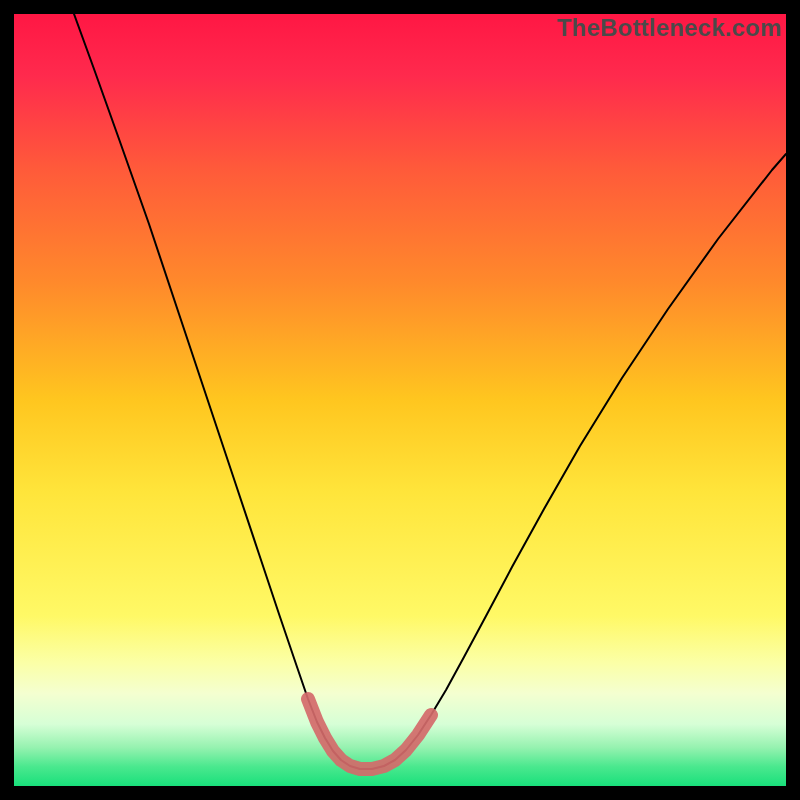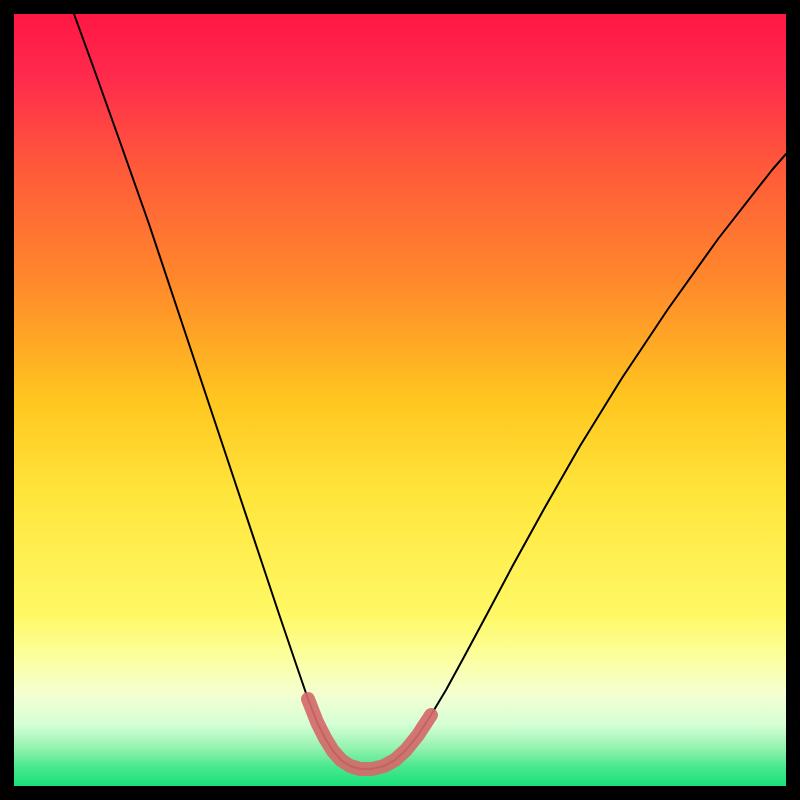--- a/index.html
+++ b/index.html
@@ -64,13 +64,14 @@
             <stop offset="95.00%" stop-color="#96f2b0"></stop>
             <stop offset="97.50%" stop-color="#4ae88e"></stop>
             <stop offset="100.00%" stop-color="#19e07b"></stop>
           </linearGradient>
       </defs>
       <rect class="gradient-bg" x="0" y="0" width="772" height="772" fill="url(#bg-grad)"></rect>
       <path id="curve-main" fill="none" d="M 60 0 L 80 55 L 105 125 L 135 210 L 165 300 L 195 390 L 220 465 L 245 540 L 265 600 L 282 650 L 294 685 L 303 708 L 311 724 L 319 737 L 327 746 L 336 752 L 346 755 L 358 755 L 370 752 L 381 746 L 392 736 L 404 721 L 417 701 L 432 676 L 450 643 L 472 602 L 498 553 L 530 495 L 566 432 L 608 364 L 654 295 L 704 225 L 758 156 L 772 140" stroke="#000000" stroke-width="2" stroke-linecap="round" stroke-linejoin="round"></path>
       <path id="curve-highlight" fill="none" d="M 294 685 L 303 708 L 311 724 L 319 737 L 327 746 L 336 752 L 346 755 L 358 755 L 370 752 L 381 746 L 392 736 L 404 721 L 417 701" stroke="#d46a6a" stroke-width="14" stroke-linecap="round" stroke-linejoin="round" opacity="0.92"></path>
     </svg>
   </div>
+  <div class="watermark">TheBottleneck.com</div>
 </div>
 
 </body></html>

